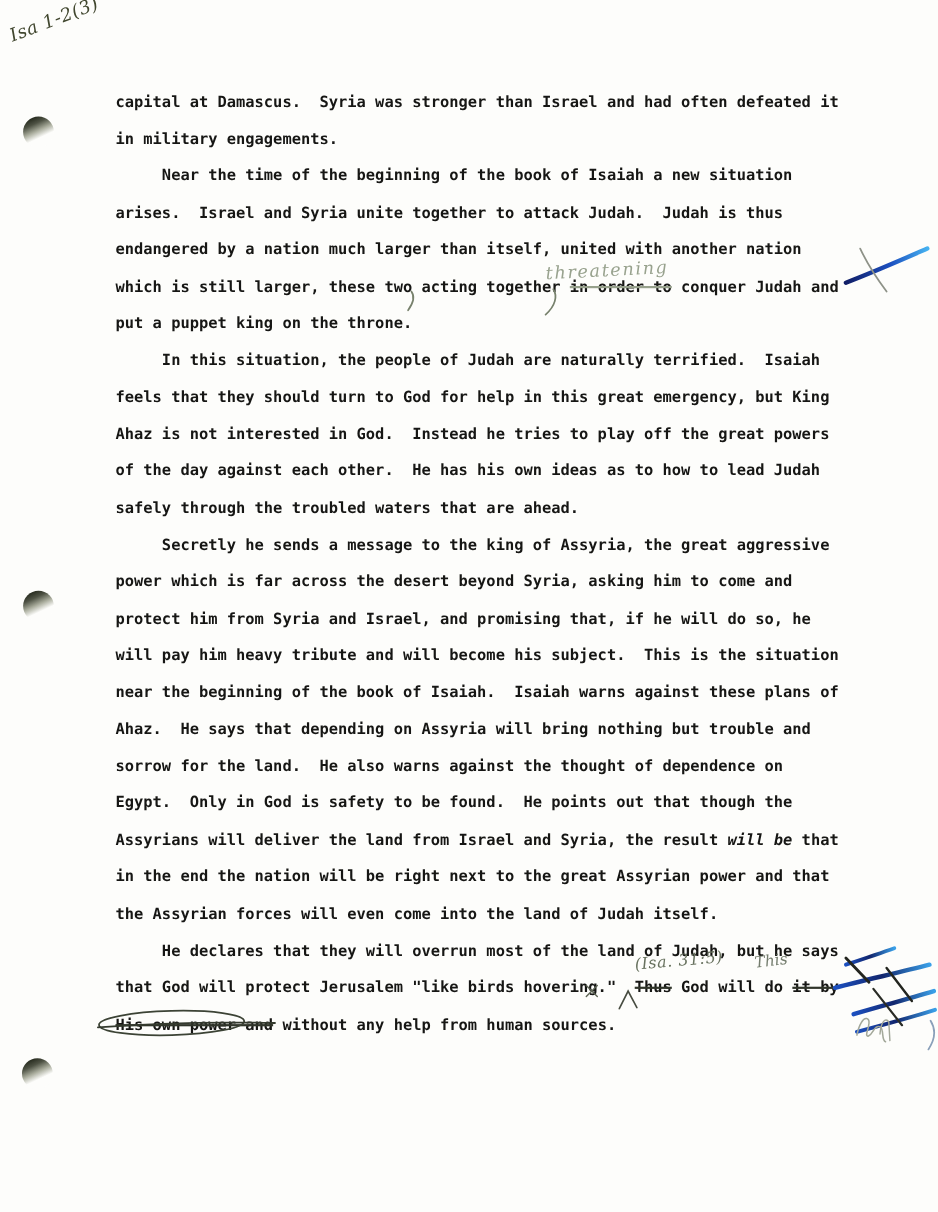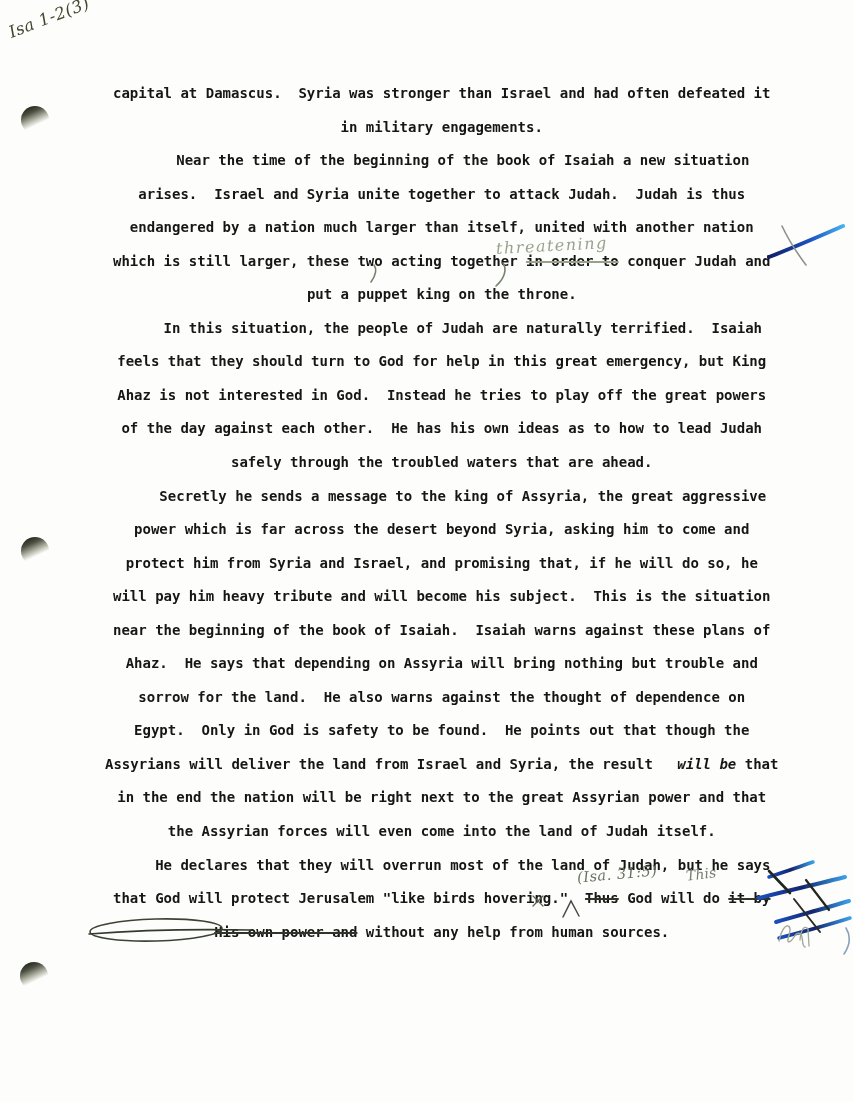--- a/index.html
+++ b/index.html
@@ -7,22 +7,22 @@
     position:relative;width:853px;height:1102px;background:#fdfdfb;
     overflow:hidden;font-family:"DejaVu Sans Mono",monospace;
   }
   
   .typed{
     position:absolute;left:105px;top:77px;
     font-family:"DejaVu Sans Mono",monospace;
     font-weight:bold;font-size:14px;line-height:33.55px;
     color:#161614;white-space:pre;
   }
-  .tline{height:33.55px;text-align:center;}
-  .italic{font-style:italic;margin-left:16px;}
+  .tline{height:33.55px;}
+  .italic{font-style:italic;}
   .strike-dark{text-decoration:line-through;text-decoration-thickness:2px;text-decoration-color:#30352a;margin-top:30px;}
   .strike-pencil{text-decoration:line-through;text-decoration-thickness:1.6px;text-decoration-color:#97a18c;}
   
   .hw{position:absolute;font-family:"DejaVu Serif",serif;font-style:italic;white-space:nowrap;}
   .corner-note{left:6px;top:24px;font-size:16.5px;color:#41472f;transform:rotate(-21deg);transform-origin:left top;letter-spacing:.5px;}
   .threatening{left:496px;top:236px;font-size:16px;color:#98a28e;transform:rotate(-3deg);letter-spacing:1.5px;}
   .verse{left:577px;top:866px;font-size:14.5px;color:#68725f;transform:rotate(-5deg);letter-spacing:.5px;}
   .thisword{left:686px;top:866px;font-size:14px;color:#747d6e;transform:rotate(-7deg);}
   
   .hole{position:absolute;width:28px;height:28px;border-radius:50%;

